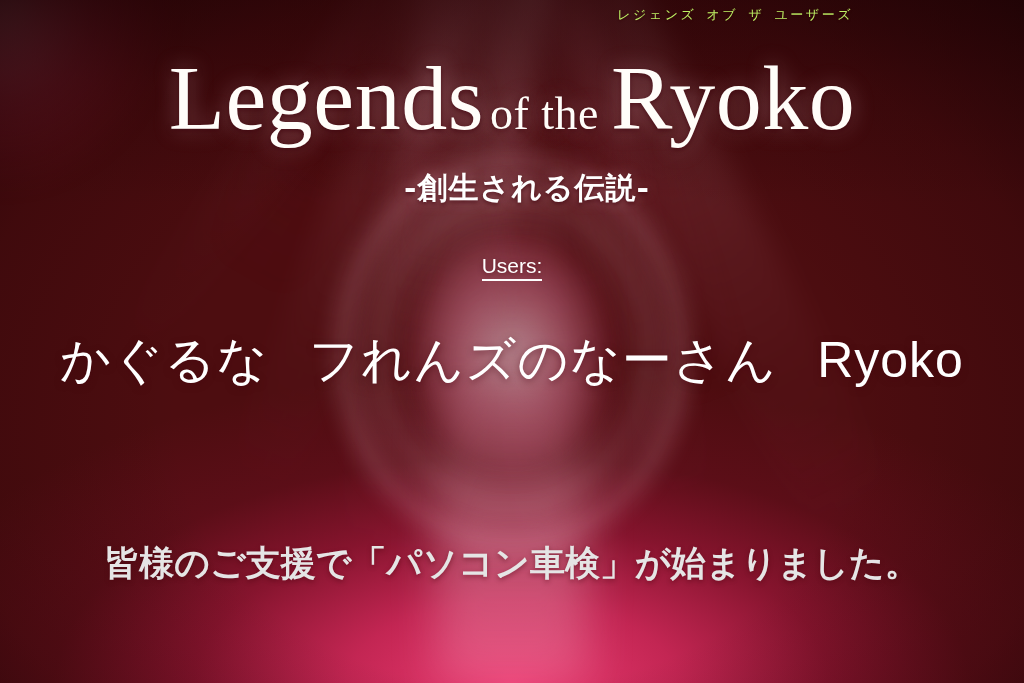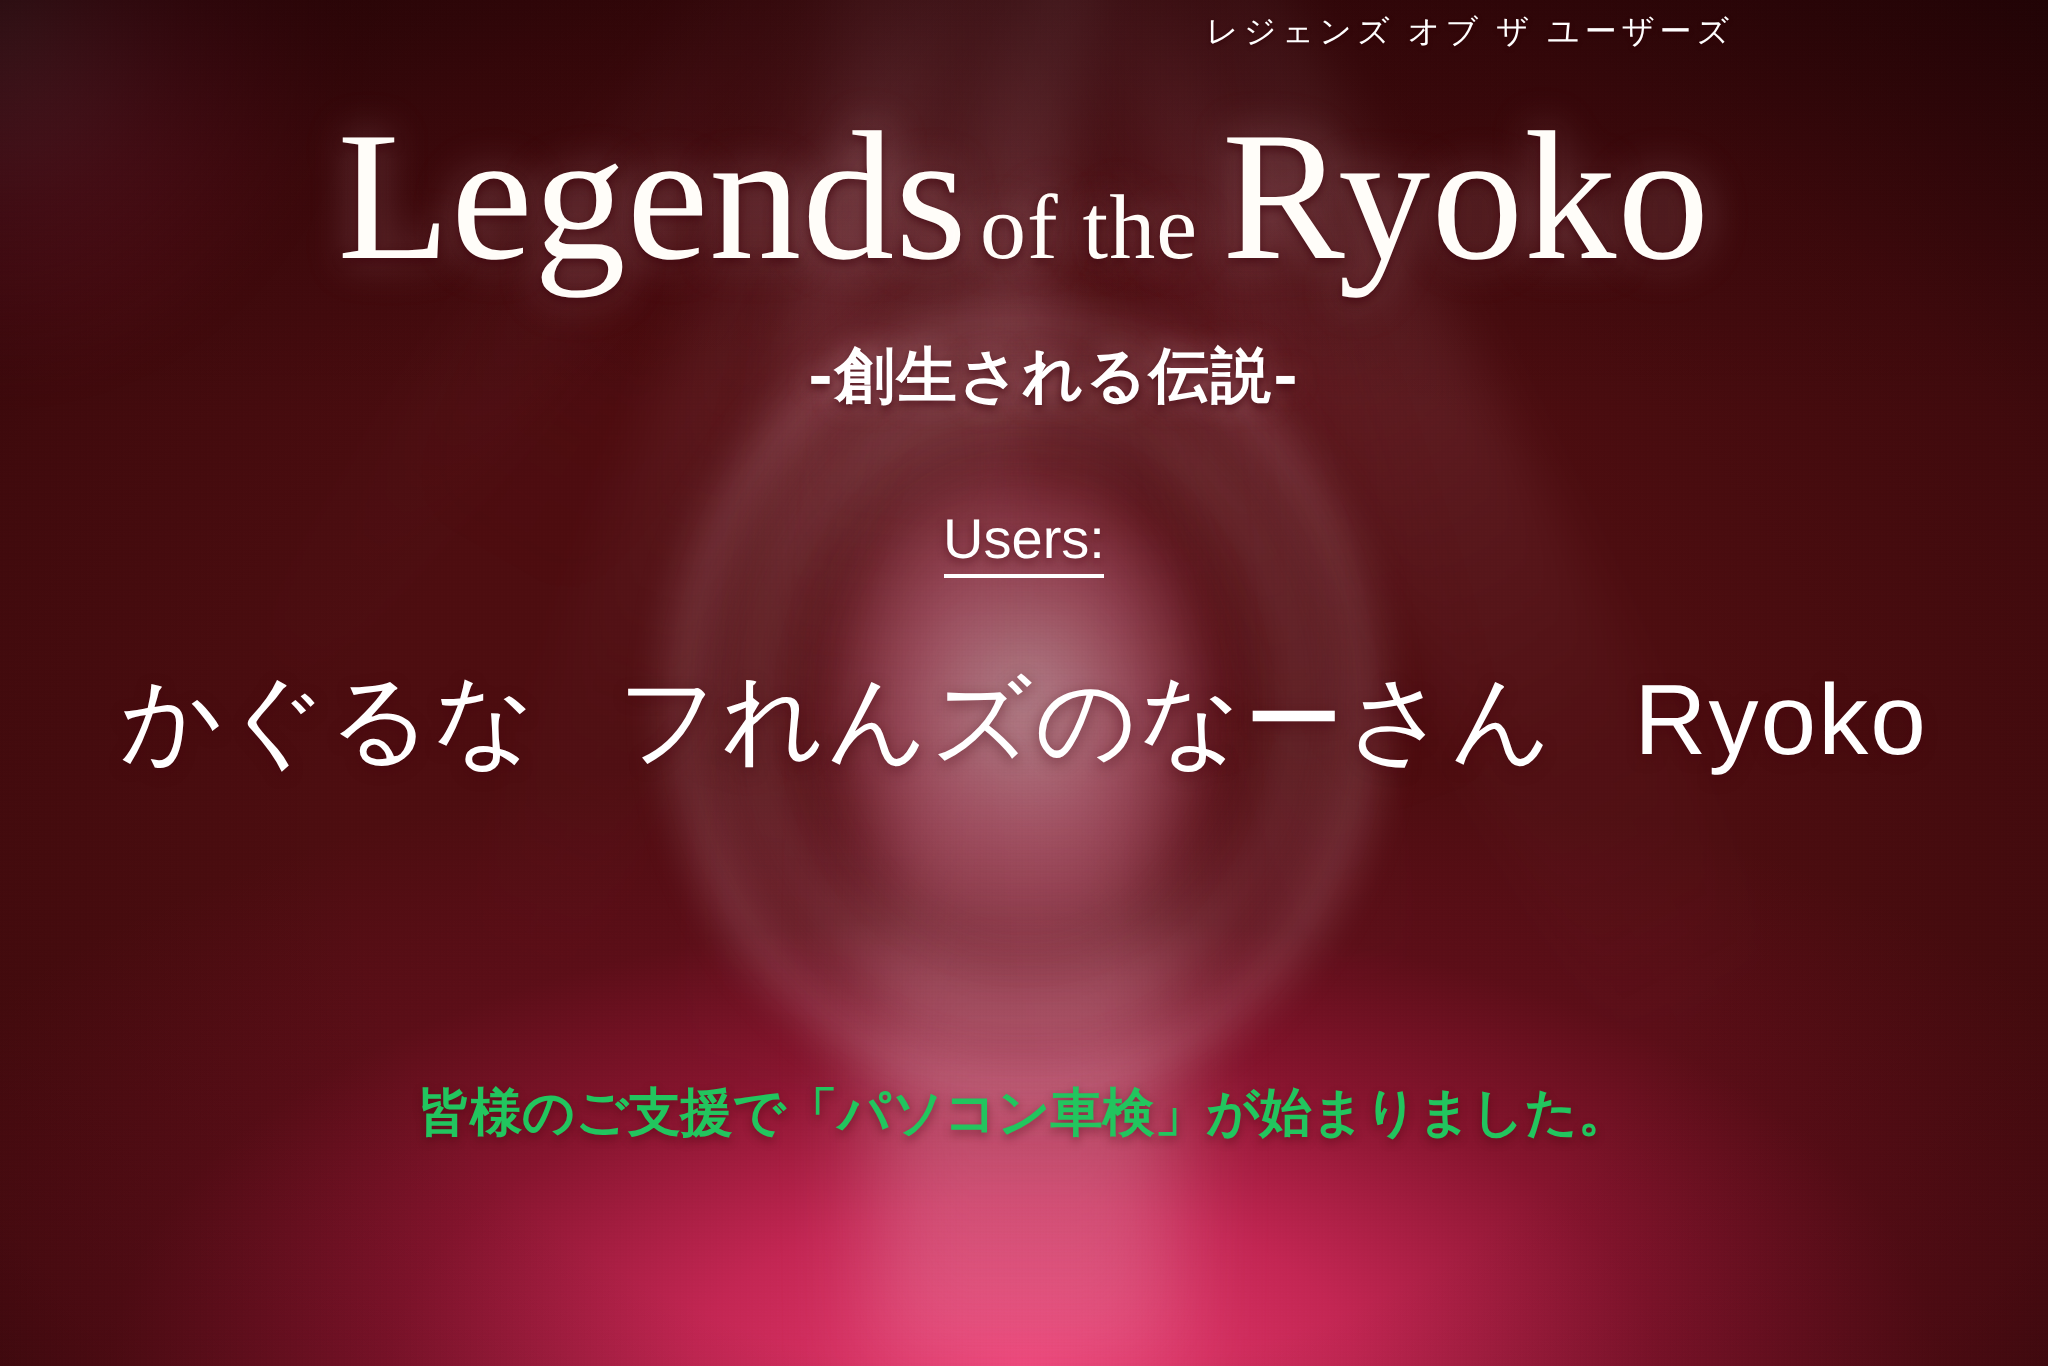--- a/index.html
+++ b/index.html
@@ -202,24 +202,24 @@
   }
   .title .users-word {
     position: relative;
     padding-left: 6px;
   }
   .furigana {
     position: absolute;
     top: -38px;
     left: 52%;
     transform: translateX(-50%);
-    font-family: Liberation Serif, serif;
-    font-size: 16px;
+    font-family: Liberation Mono, monospace;
+    font-size: 13px;
     letter-spacing: 2.5px;
-    color: #ffffff;
+    color: #bef264;
     white-space: nowrap;
     text-shadow: 0 1px 2px rgba(50,0,8,0.8);
     font-weight: 400;
   }
 
   .subtitle {
     position: absolute;
     top: 168px;
     left: 0;
     right: 0;
@@ -232,21 +232,21 @@
       0 2px 4px rgba(60,0,10,0.7),
       0 0 14px rgba(255,190,210,0.35);
     margin-left: 30px;
   }
 
   .users-label {
     position: absolute;
     top: 254px;
     left: 0;
     right: 0;
-    font-size: 28px;
+    font-size: 21px;
     font-weight: 400;
     color: #ffffff;
     text-shadow: 0 2px 5px rgba(70,0,14,0.55);
   }
   .users-label span {
     border-bottom: 2px solid #ffffff;
     padding-bottom: 2px;
   }
 
   .users-list {
@@ -264,24 +264,24 @@
   .users-list .gap {
     display: inline-block;
     width: 40px;
   }
 
   .footer {
     position: absolute;
     top: 538px;
     left: 0;
     right: 0;
-    font-size: 26px;
+    font-size: 35px;
     font-weight: 700;
     line-height: 1.45;
-    color: #22c55e;
+    color: #e5e5e5;
     text-shadow: 0 2px 5px rgba(70,0,14,0.45);
   }
   .footer .line2 { letter-spacing: 0.5px; }
 </style>
 </head>
 <body>
 
 <div id="stage">
 
   <div class="bg-layer bg-base"></div>

